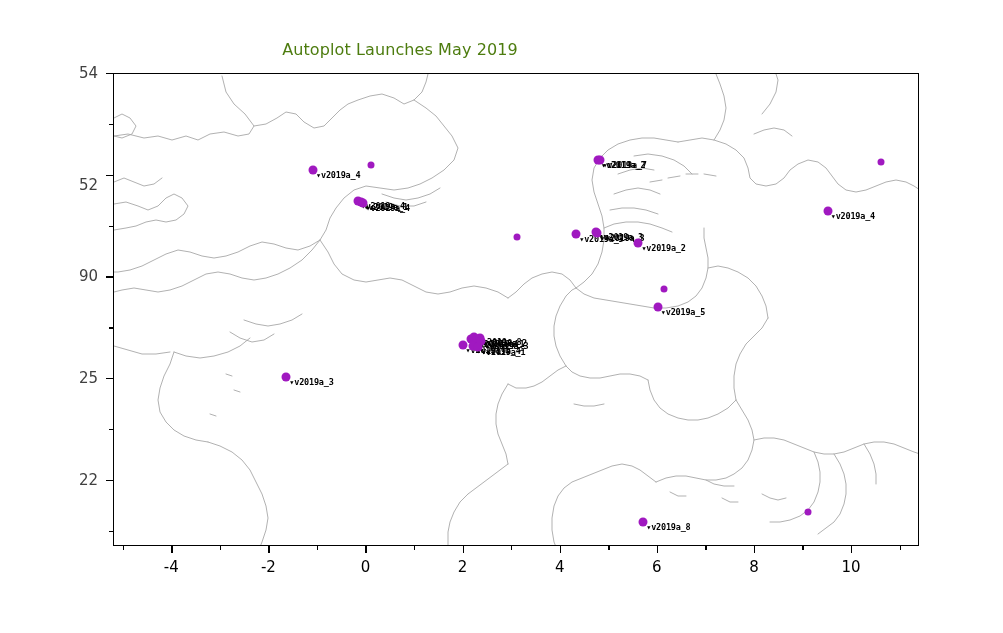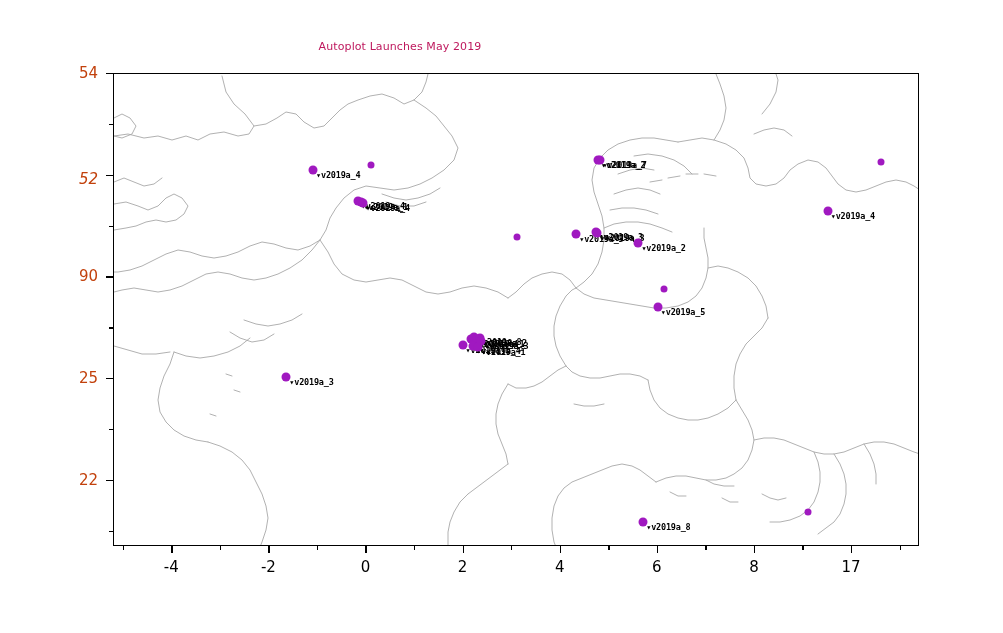--- a/index.html
+++ b/index.html
@@ -21,22 +21,22 @@
     width: 1003px;
     height: 633px;
     background: #ffffff;
   }
   #chart-title {
     position: absolute;
     left: 0;
     top: 40px;
     width: 800px;
     text-align: center;
-    font-size: 11px;
-    color: #be185d;
+    font-size: 16px;
+    color: #4d7c0f;
     letter-spacing: 0.1px;
     white-space: nowrap;
   }
   #plot-area {
     position: absolute;
     left: 113px;
     top: 73px;
     width: 806px;
     height: 473px;
     box-sizing: border-box;
@@ -72,21 +72,21 @@
     color: #000000;
     white-space: nowrap;
     line-height: 9px;
     letter-spacing: -0.2px;
   }
   .tick-label-y {
     position: absolute;
     right: 0;
     text-align: right;
     font-size: 15px;
-    color: #c2410c;
+    color: #404040;
     transform: translateY(-50%);
     white-space: nowrap;
   }
   .tick-label-x {
     position: absolute;
     top: 0;
     text-align: center;
     font-size: 15px;
     color: #000000;
     transform: translateX(-50%);
@@ -297,27 +297,27 @@
       <div class="tick-minor-x" style="left: 398.145px;"></div>
       <div class="tick-minor-x" style="left: 495.253px;"></div>
       <div class="tick-minor-x" style="left: 592.361px;"></div>
       <div class="tick-minor-x" style="left: 689.47px;"></div>
       <div class="tick-minor-x" style="left: 786.578px;"></div>
     </div>
   <div id="y-tick-labels">
       <div class="tick-label-y" style="top: 406.882px;">22</div>
       <div class="tick-label-y" style="top: 305.161px;">25</div>
       <div class="tick-label-y" style="top: 203.441px;">90</div>
-      <div class="tick-label-y" style="top: 106px; font-style: italic;">52</div>
+      <div class="tick-label-y" style="top: 112px;">52</div>
       <div class="tick-label-y" style="top: 0px;">54</div>
     </div>
   <div id="x-tick-labels">
       <div class="tick-label-x" style="left: 58.2651px;">-4</div>
       <div class="tick-label-x" style="left: 155.373px;">-2</div>
       <div class="tick-label-x" style="left: 252.482px;">0</div>
       <div class="tick-label-x" style="left: 349.59px;">2</div>
       <div class="tick-label-x" style="left: 446.699px;">4</div>
       <div class="tick-label-x" style="left: 543.807px;">6</div>
       <div class="tick-label-x" style="left: 640.916px;">8</div>
-      <div class="tick-label-x" style="left: 738.024px;">17</div>
+      <div class="tick-label-x" style="left: 738.024px;">10</div>
     </div>
 
 </div>
 
 </body></html>

